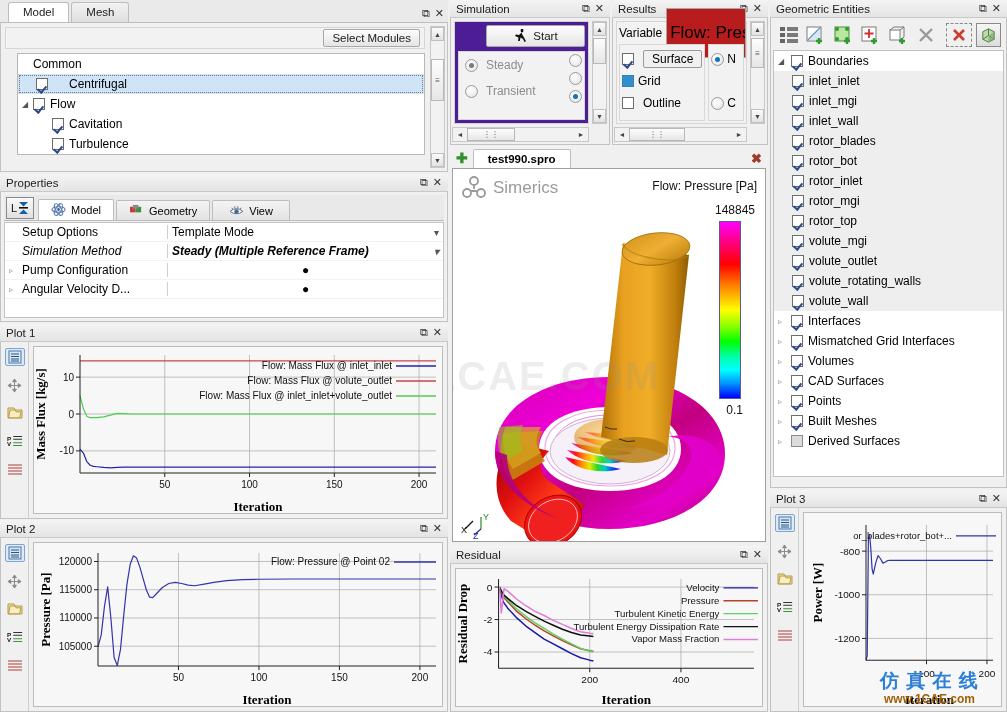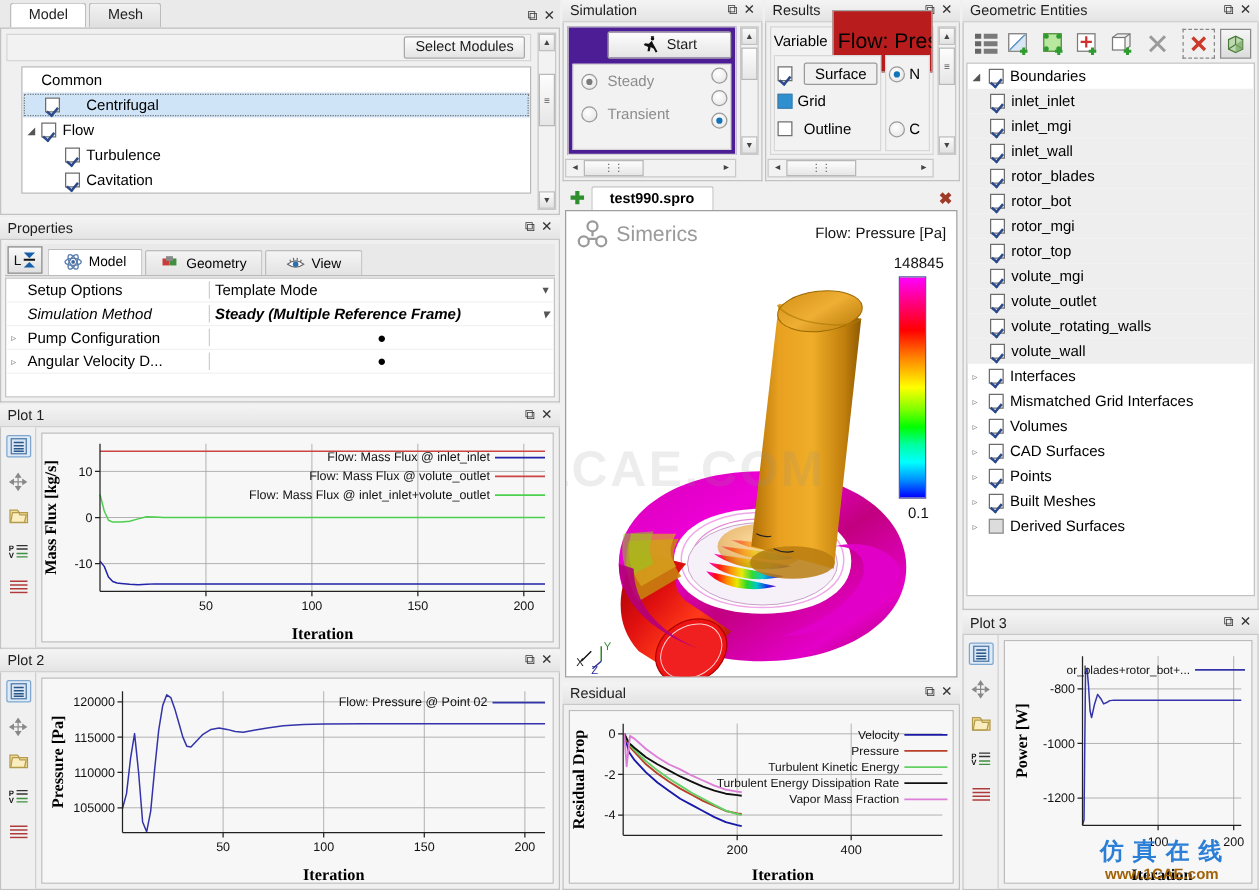--- a/index.html
+++ b/index.html
@@ -133,25 +133,25 @@
               <span class="cb on"></span>
               <span>Centrifugal</span>
             </div>
             <div class="row">
               <span class="arrow open">◢</span>
               <span class="cb on"></span>
               <span>Flow</span>
             </div>
             <div class="row indent2">
               <span class="cb on"></span>
+              <span>Cavitation</span>
+            </div>
+            <div class="row indent2">
+              <span class="cb on"></span>
               <span>Turbulence</span>
-            </div>
-            <div class="row indent2">
-              <span class="cb on"></span>
-              <span>Cavitation</span>
             </div>
           </div>
       </div>
 
       <div class="sbv" style="right:2px;top:3px;bottom:3px;">
         <div class="ar">▲</div>
         <div class="th" style="top:32px;height:42px;">≡</div>
         <div class="ar" style="position:absolute;bottom:0;left:0;right:0;">▼</div>
       </div>
     </div>
@@ -795,20 +795,24 @@
             <div class="row shade indent1" style="height: 20px;">
               <span class="cb on"></span>
               <span>rotor_blades</span>
             </div>
             <div class="row shade indent1" style="height: 20px;">
               <span class="cb on"></span>
               <span>rotor_bot</span>
             </div>
             <div class="row shade indent1" style="height: 20px;">
               <span class="cb on"></span>
+              <span>rotor_inlet</span>
+            </div>
+            <div class="row shade indent1" style="height: 20px;">
+              <span class="cb on"></span>
               <span>rotor_mgi</span>
             </div>
             <div class="row shade indent1" style="height: 20px;">
               <span class="cb on"></span>
               <span>rotor_top</span>
             </div>
             <div class="row shade indent1" style="height: 20px;">
               <span class="cb on"></span>
               <span>volute_mgi</span>
             </div>

